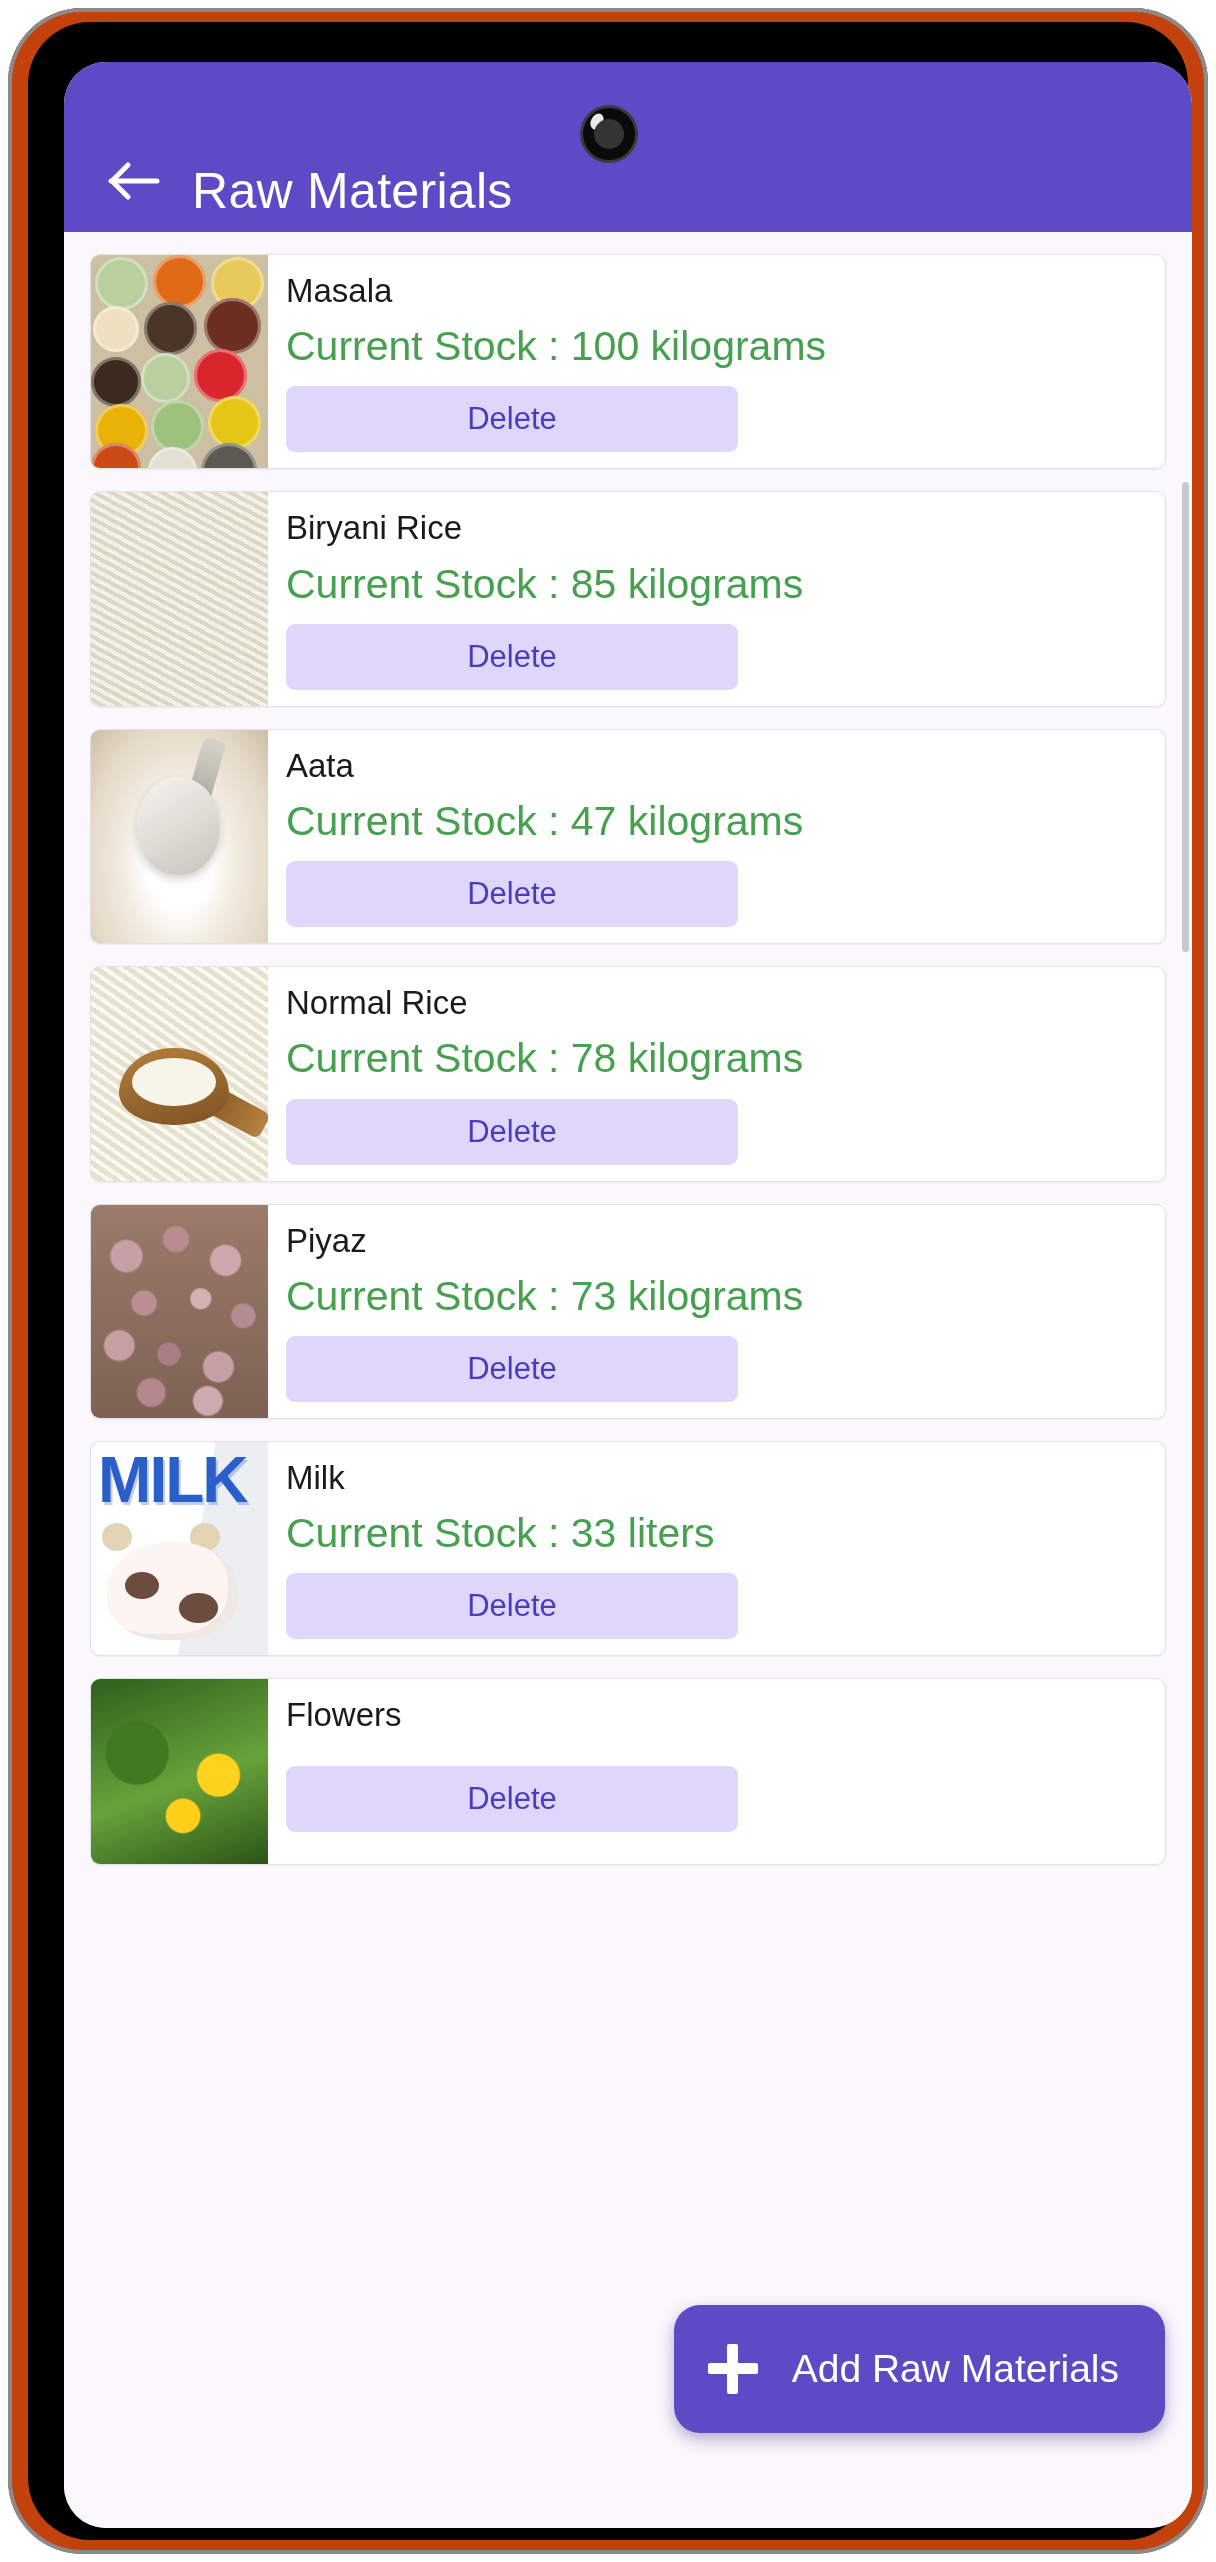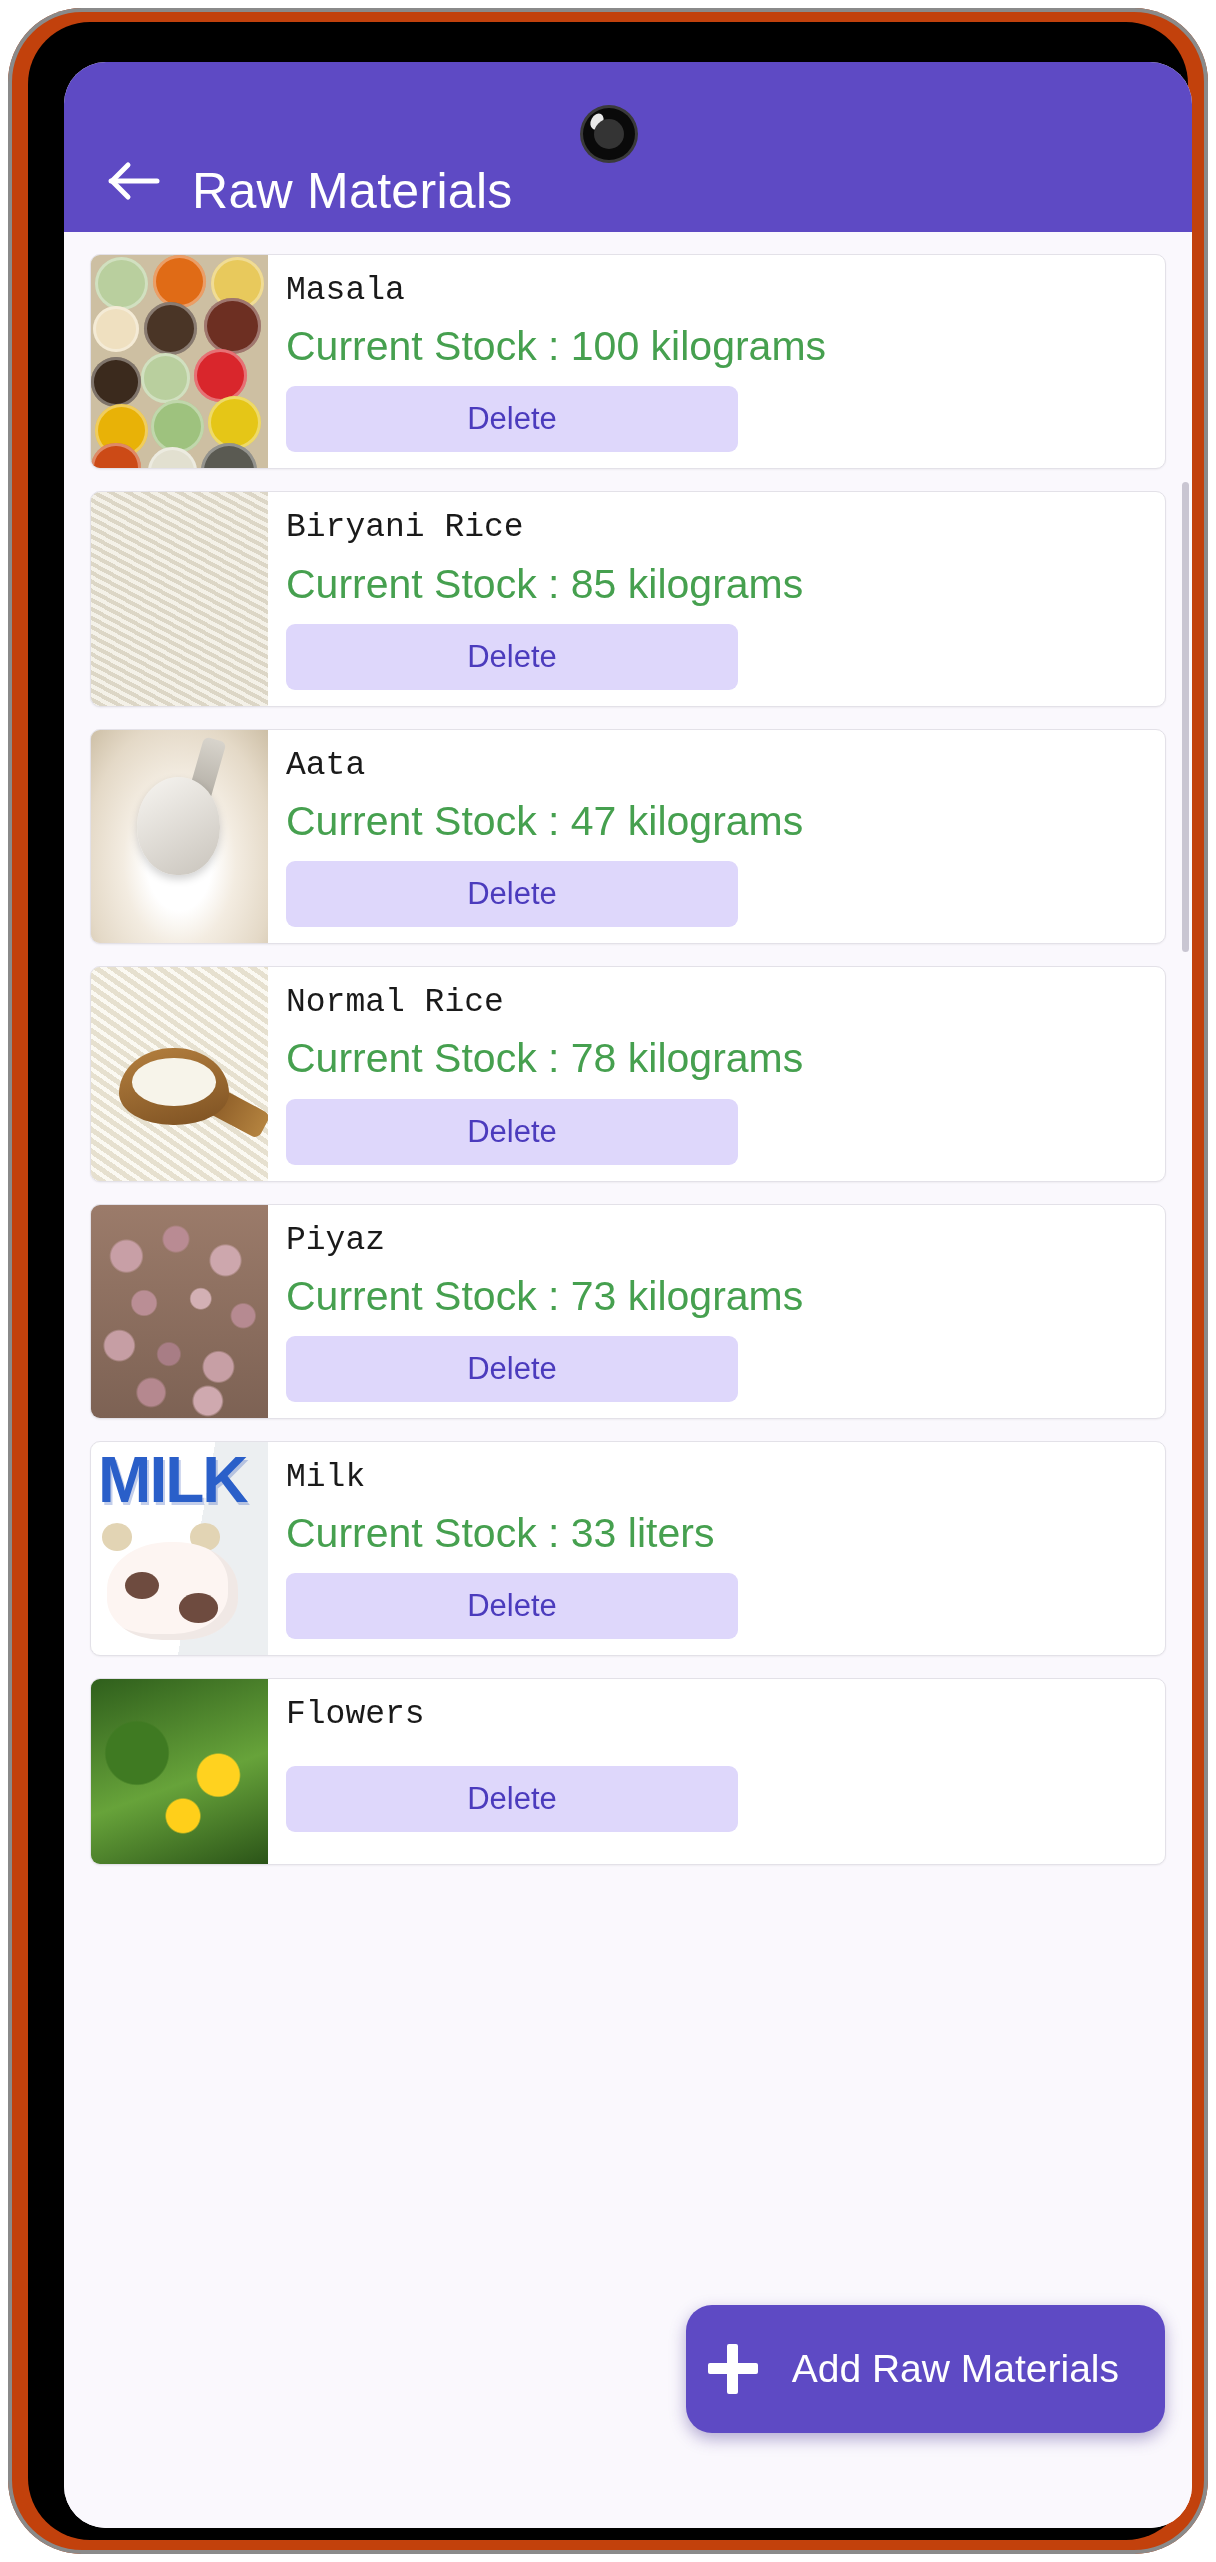--- a/index.html
+++ b/index.html
@@ -71,35 +71,35 @@
   }
   .rm-thumb{
     width:177px;flex:0 0 177px;align-self:stretch;
     position:relative;overflow:hidden;background:#ddd;
   }
   .rm-body{
     flex:1;padding:18px 22px 16px 18px;display:flex;flex-direction:column;
     justify-content:flex-start;
   }
   .rm-name{
-    font-size:33px;color:#1a1a1a;line-height:1.1;margin-bottom:15px;font-family:Liberation Mono, monospace;
+    font-size:33px;color:#1a1a1a;line-height:1.1;margin-bottom:15px;
   }
   .rm-stock{
     font-size:41px;color:#46a04f;line-height:1.1;margin-bottom:17px;
   }
   .rm-delete{
     background:#ded7fb;color:#4b3bbd;border:0;border-radius:9px;
     font-size:31px;font-family:inherit;
     height:66px;width:100%;max-width:452px;cursor:pointer;
     display:flex;align-items:center;justify-content:center;
   }
   
   #fab-add{
     position:absolute;right:27px;bottom:95px;
-    height:128px;padding:0 46px 0 22px;
+    height:128px;padding:0 46px 0 34px;
     background:#5e4ac4;border:0;border-radius:26px;
     display:flex;align-items:center;gap:34px;cursor:pointer;
     box-shadow:0 6px 16px rgba(60,40,140,.38);
     z-index:30;
   }
   #fab-plus{
     position:relative;width:50px;height:50px;flex:0 0 50px;
   }
   #fab-plus:before,#fab-plus:after{
     content:"";position:absolute;background:#fff;border-radius:2px;

